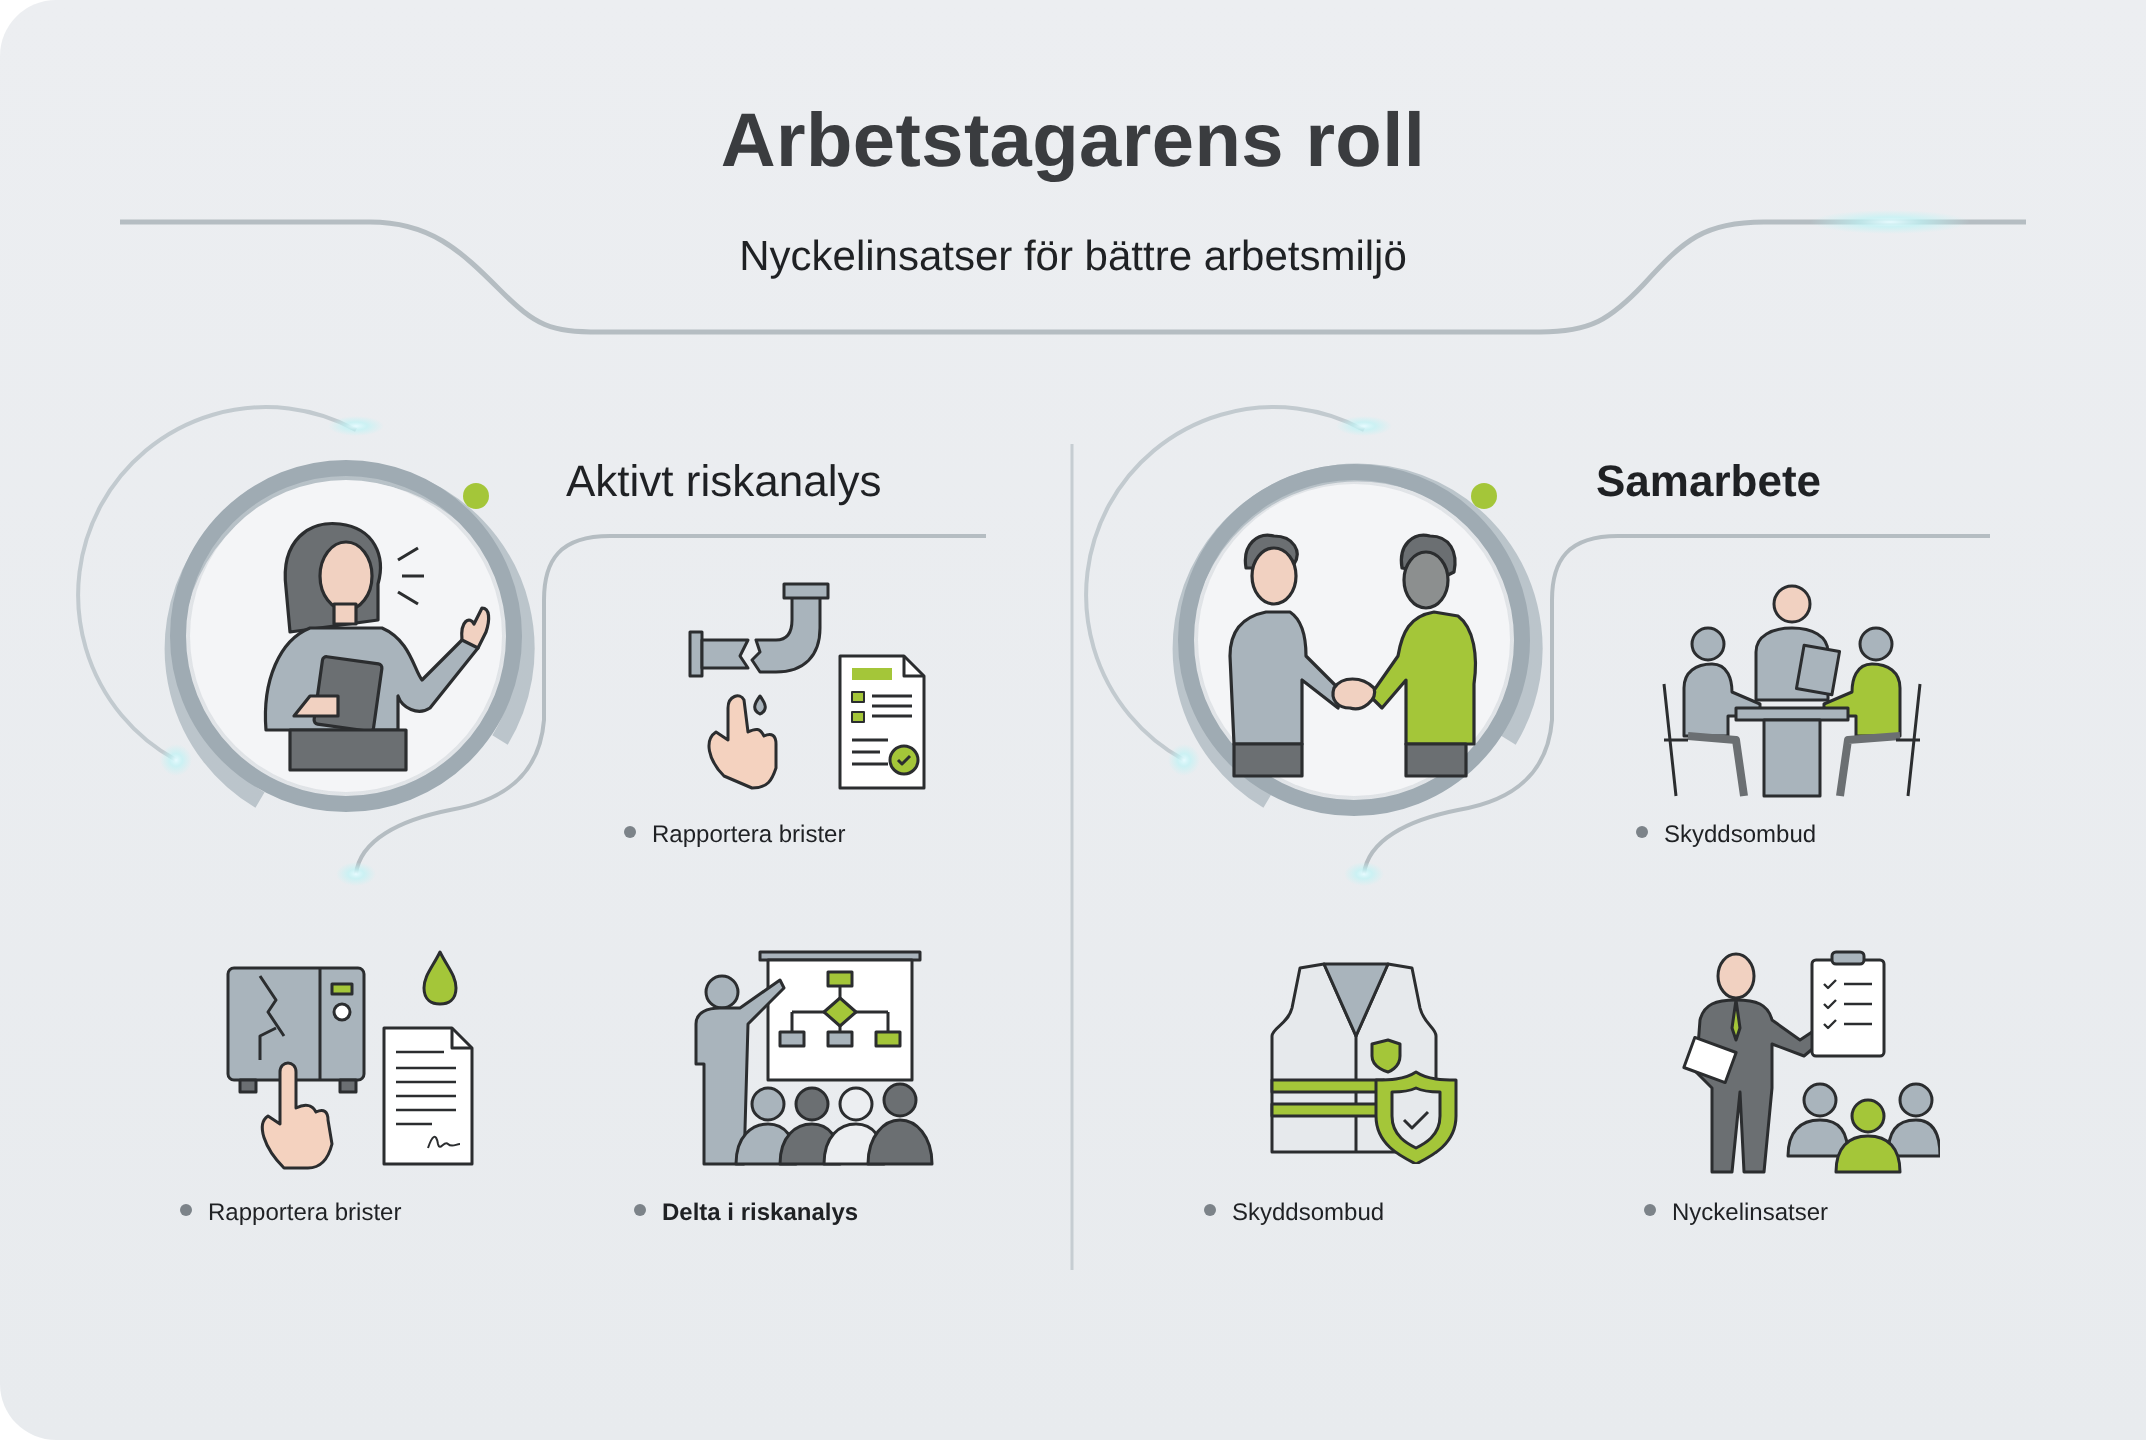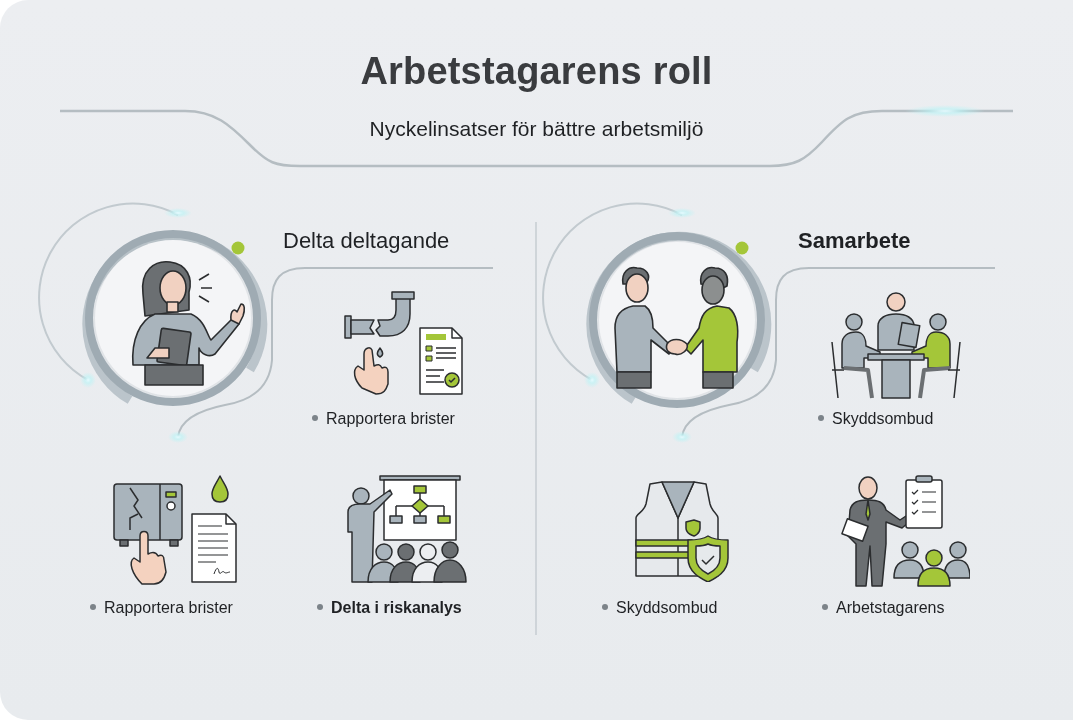--- a/index.html
+++ b/index.html
@@ -6,21 +6,21 @@
   body { width: 1073px; height: 720px; position: relative; overflow: hidden;
          font-family: "Liberation Sans", "DejaVu Sans", sans-serif; color: #1f2124; }
   .card { position: absolute; left: 0; top: 0; width: 1073px; height: 720px;
           border-radius: 28px; background: linear-gradient(180deg, #eceef1 0%, #e8ebee 100%); overflow: hidden; padding-left: 40px; }
   .title { position: absolute; left: 0; width: 1073px; top: 50px; text-align: center;
            font-size: 38px; font-weight: bold; color: #3a3c3f; letter-spacing: 0.2px; }
   .subtitle { position: absolute; left: 0; width: 1073px; top: 117px; text-align: center;
               font-size: 21px; color: #1f2124; }
   svg.deco { position: absolute; left: 0; top: 0; }
   .section-title { position: absolute; font-size: 22px; color: #1f2124; white-space: nowrap; }
-  .item-label { position: absolute; font-size: 16px; color: #1f2124; white-space: nowrap; }
+  .item-label { position: absolute; font-size: 12px; color: #1f2124; white-space: nowrap; }
   .item-label .bullet { display: inline-block; width: 6px; height: 6px; border-radius: 50%;
                         background: #7c8389; margin-right: 8px; vertical-align: middle; position: relative; top: -2px; }
   .icon { position: absolute; }
   .circle-wrap { position: absolute; }
 </style>
 </head>
 <body>
 
 <div class="card">
 
@@ -78,21 +78,21 @@
         <rect x="74" y="100" width="30" height="34" rx="2" fill="#6b6f72" transform="rotate(8 89 117)"></rect>
         <path d="M62 128 L70 118 L84 118 L84 128 Z" fill="#f1d1c1"></path>
         <rect x="60" y="135" width="58" height="20" fill="#6b6f72"></rect>
         <path d="M114 50 L124 44 M116 58 L127 58 M114 66 L124 72" fill="none"></path>
       </g>
     </svg>
     <svg style="position:absolute; left:230px; top:240px;" width="16" height="16">
       <circle cx="8" cy="8" r="6.5" fill="#a4c639"></circle>
     </svg>
 
-    <div class="section-title" style="left:283px; top:228px;">Delta deltagande</div>
+    <div class="section-title" style="left:283px; top:228px;">Aktivt riskanalys</div>
 
     <svg class="icon" style="left:340px; top:288px;" width="130" height="110">
       <g stroke="#2b2d2f" stroke-width="1.5" stroke-linejoin="round">
         <rect x="5" y="28" width="6" height="22" fill="#a9b4bc"></rect>
         <path d="M11 32 L34 32 L30 40 L34 46 L11 46 Z" fill="#a9b4bc"></path>
         <path d="M38 32 L48 32 C54 32 56 28 56 22 L56 10 L70 10 L70 26 C70 40 62 48 48 48 L40 48 L36 42 L40 38 Z" fill="#a9b4bc"></path>
         <rect x="52" y="4" width="22" height="7" fill="#a9b4bc"></rect>
         <path d="M40 60 C43 64 44 67 40 69 C36 67 37 64 40 60 Z" fill="#a9b4bc"></path>
         <path d="M22 100 C14 92 12 82 18 78 L24 82 L24 66 C24 60 30 58 32 62 L34 78 C38 76 40 76 42 80 C46 78 48 80 48 84 L48 96 C46 102 44 106 36 106 Z" fill="#f4d2bf"></path>
         <path d="M80 40 L112 40 L122 50 L122 106 L80 106 Z" fill="#ffffff"></path>
@@ -229,17 +229,17 @@
         <path d="M72 18 L74 20 L78 16 M82 18 L96 18 M72 28 L74 30 L78 26 M82 28 L96 28 M72 38 L74 40 L78 36 M82 38 L96 38" fill="none" stroke-width="1.2"></path>
         <circle cx="70" cy="76" r="8" fill="#a9b4bc"></circle>
         <circle cx="118" cy="76" r="8" fill="#a9b4bc"></circle>
         <path d="M54 104 C54 92 60 86 70 86 C80 86 84 92 84 104 Z" fill="#a9b4bc"></path>
         <path d="M104 104 C104 92 108 86 118 86 C126 86 130 92 130 104 Z" fill="#a9b4bc"></path>
         <circle cx="94" cy="84" r="8" fill="#a4c639"></circle>
         <path d="M78 112 C78 100 84 94 94 94 C104 94 110 100 110 112 Z" fill="#a4c639"></path>
       </g>
     </svg>
     <div class="item-label" style="left:822px; top:599px;">
-      <span class="bullet"></span><span>Arbetstagarens</span>
+      <span class="bullet"></span><span>Nyckelinsatser</span>
     </div>
   </div>
 
 </div>
 
 </body></html>

